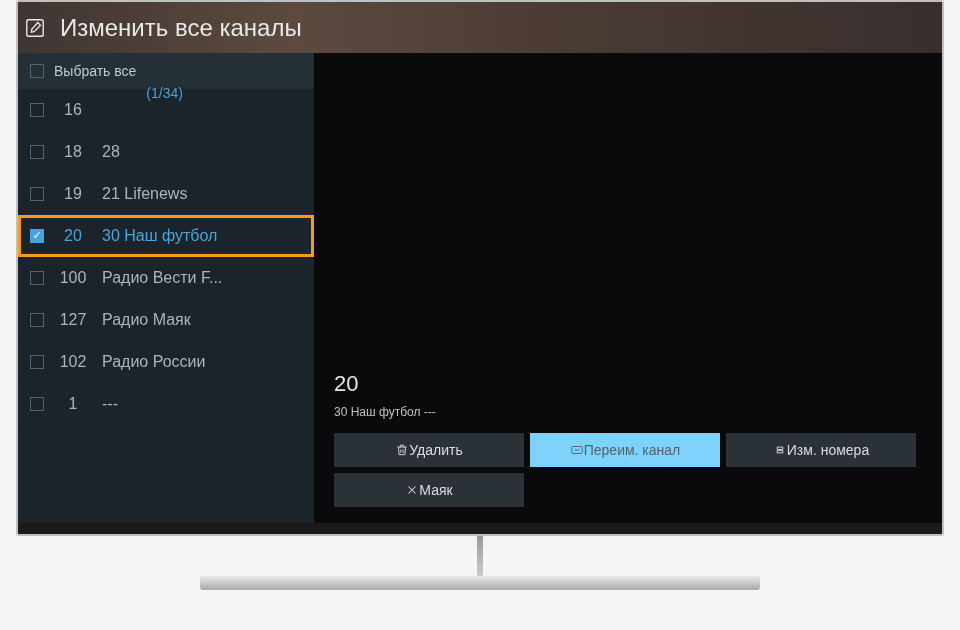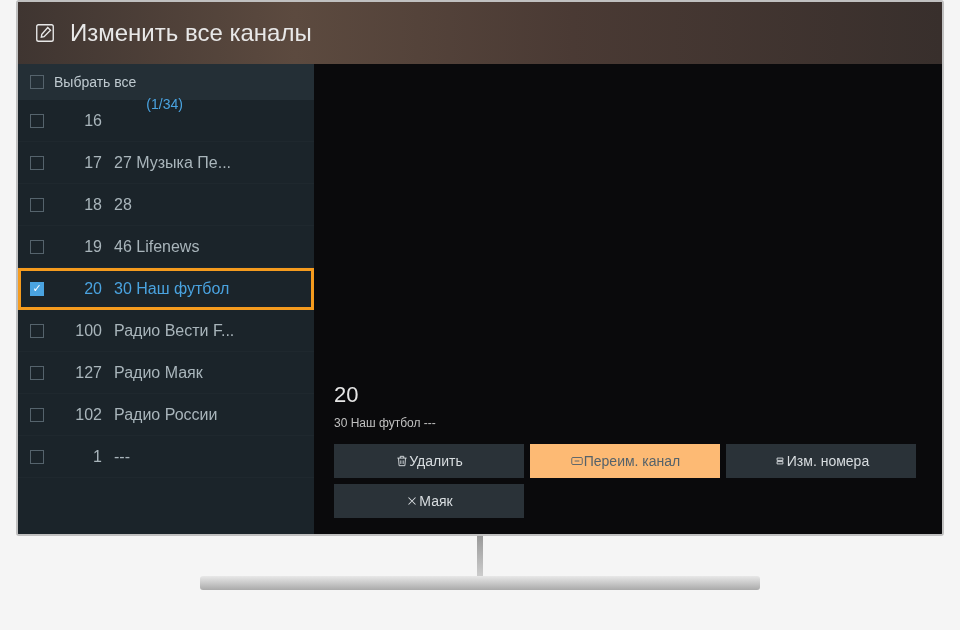--- a/index.html
+++ b/index.html
@@ -26,24 +26,24 @@
     height: 40px;
     background: linear-gradient(180deg,#999,#ccc);
   }
   .tv-stand-base {
     width: 560px;
     height: 14px;
     background: linear-gradient(180deg,#e8e8e8,#aaa);
     border-radius: 3px;
   }
   .screen-header {
-    height: 62px;
-    display: flex;
-    align-items: center;
-    padding: 0 16px;
+    height: 51px;
+    display: flex;
+    align-items: center;
+    padding: 0 6px;
     background: linear-gradient(90deg, #3f3531 0%, #5c4a3f 30%, #4a3a34 60%, #382f2c 100%);
     color: #e8e8e8;
     gap: 14px;
   }
   .edit-icon-svg { width: 22px; height: 22px; fill: none; stroke: #e8e8e8; stroke-width: 1.5; }
   .screen-title { font-size: 24px; font-weight: 300; }
   .screen-body {
     display: flex;
     height: calc(100% - 62px);
   }
@@ -90,21 +90,21 @@
     gap: 12px;
     color: #a9b5bb;
     font-size: 16px;
     border-bottom: 1px solid rgba(255,255,255,0.02);
   }
   .channel-row.selected {
     color: #4aa3e0;
     outline: 3px solid #f59b1e;
     outline-offset: -3px;
   }
-  .channel-row .num { width: 34px; text-align: right; flex-shrink: 0; margin-left: 12px; }
+  .channel-row .num { width: 34px; text-align: center; flex-shrink: 0; }
   .channel-row .name { flex: 1; white-space: nowrap; overflow: hidden; text-overflow: ellipsis; }
   .main-area {
     flex: 1;
     background: #0a0a0c;
     display: flex;
     flex-direction: column;
   }
   .preview-area { flex: 1; }
   .info-row {
     padding: 0 20px 4px 20px;
@@ -123,21 +123,21 @@
     width: 190px;
     background: #2a3238;
     color: #d8dde0;
     font-size: 14px;
     display: inline-flex;
     align-items: center;
     justify-content: center;
     gap: 0;
   }
   .action-btn.disabled {
-    background: #fdba74;
+    background: #7dd3fc;
     color: #55626a;
   }
   .ico { width: 14px; height: 14px; display: inline-block; }
 </style>
 </head>
 <body>
 
 <div class="tv-frame">
 
   <div class="screen-header">
@@ -156,32 +156,27 @@
         <span>Выбрать все</span>
         <span class="select-all-count">(1/34)</span>
       </div>
       <div class="channel-list" id="channel-list">
           <div class="channel-row">
             <span class="checkbox"></span>
             <span class="num">16</span>
           </div>
           <div class="channel-row">
             <span class="checkbox"></span>
-            <span class="num">17</span>
-            <span class="name">27 Музыка Пе...</span>
-          </div>
-          <div class="channel-row">
-            <span class="checkbox"></span>
             <span class="num">18</span>
             <span class="name">28</span>
           </div>
           <div class="channel-row">
             <span class="checkbox"></span>
             <span class="num">19</span>
-            <span class="name">46 Lifenews</span>
+            <span class="name">21 Lifenews</span>
           </div>
           <div class="channel-row selected">
             <span class="checkbox checked">✓</span>
             <span class="num">20</span>
             <span class="name">30 Наш футбол</span>
           </div>
           <div class="channel-row">
             <span class="checkbox"></span>
             <span class="num">100</span>
             <span class="name">Радио Вести F...</span>

